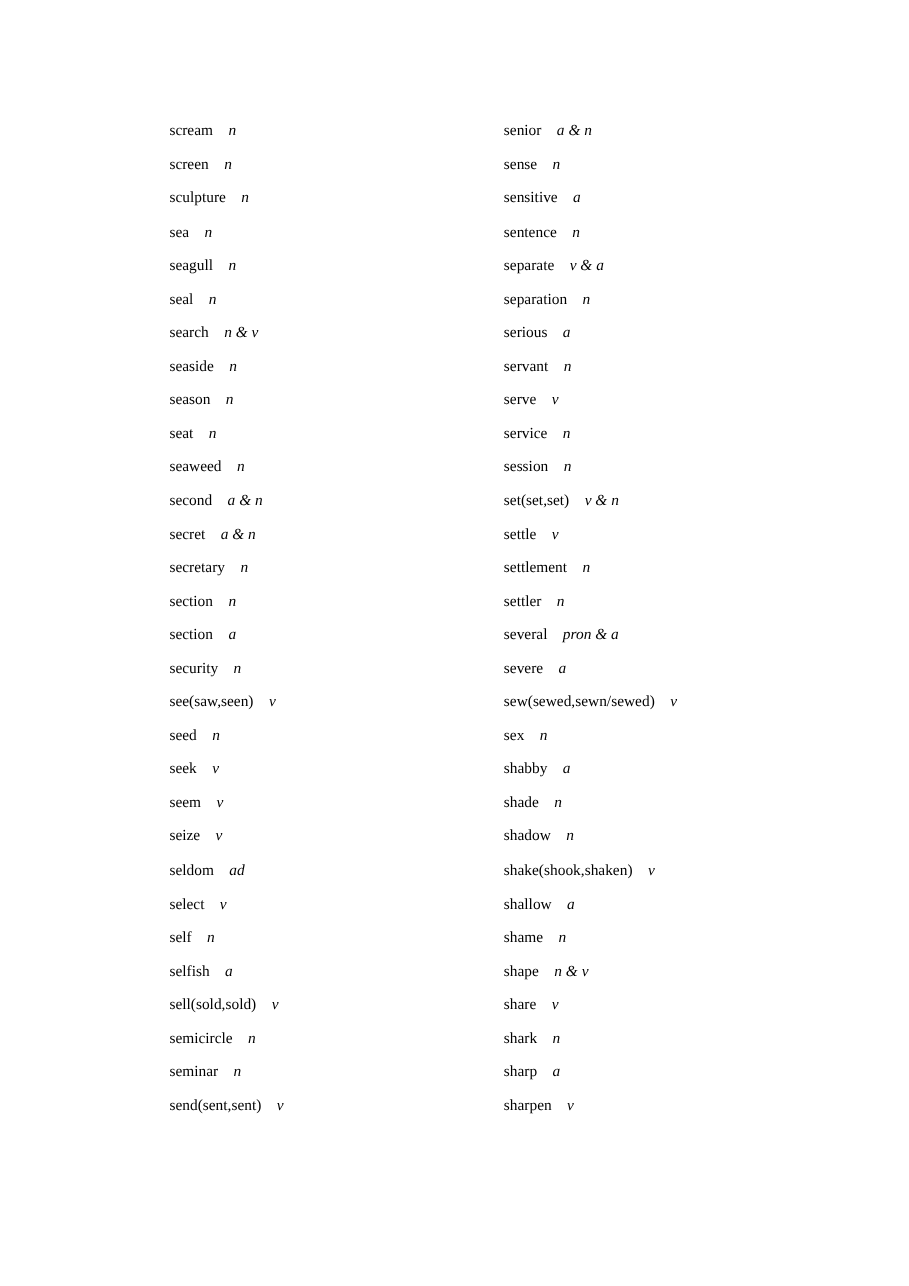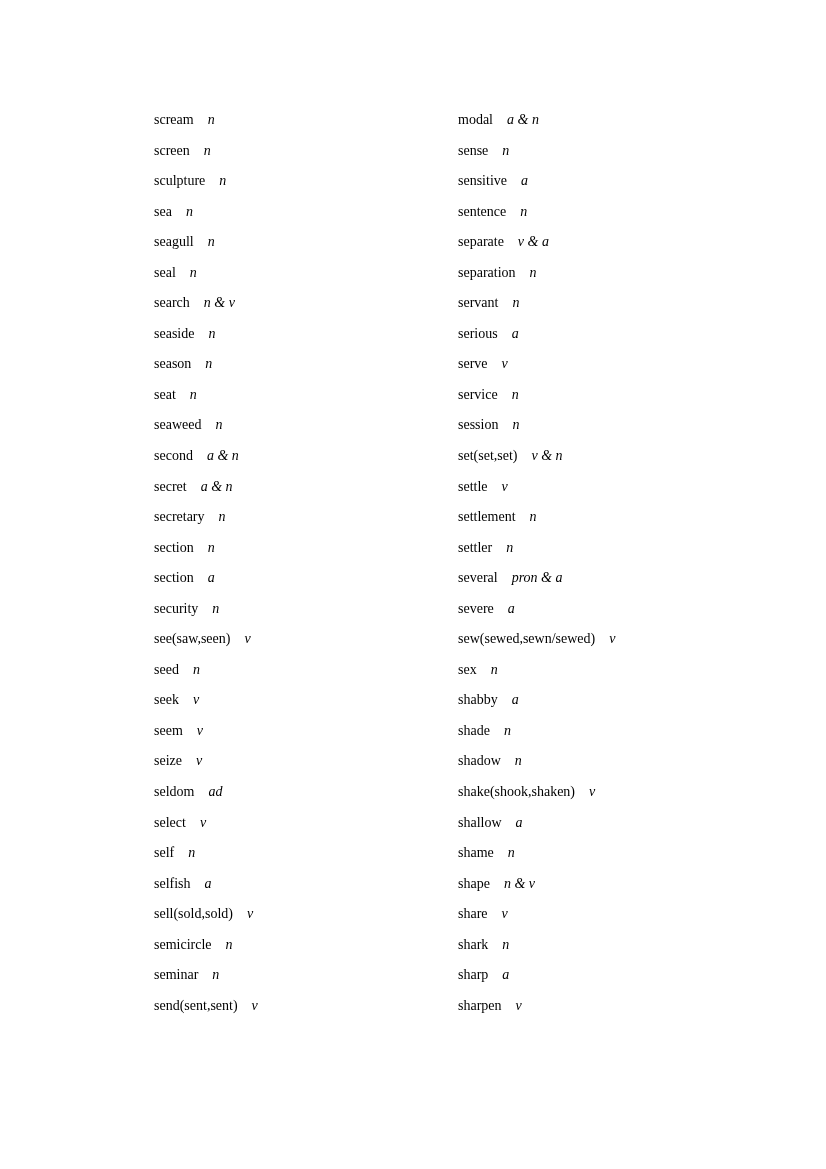--- a/index.html
+++ b/index.html
@@ -164,21 +164,21 @@
     <span class="word">seminar</span><span class="pos">n</span>
   </div>
 
   <div class="entry">
     <span class="word">send(sent,sent)</span><span class="pos">v</span>
   </div>
 </div>
 
   <div class="word-column col-right">
   <div class="entry">
-    <span class="word">modal</span><span class="pos">a &amp; n</span>
+    <span class="word">senior</span><span class="pos">a &amp; n</span>
   </div>
 
   <div class="entry">
     <span class="word">sense</span><span class="pos">n</span>
   </div>
 
   <div class="entry">
     <span class="word">sensitive</span><span class="pos">a</span>
   </div>
 
@@ -188,28 +188,28 @@
 
   <div class="entry">
     <span class="word">separate</span><span class="pos">v &amp; a</span>
   </div>
 
   <div class="entry">
     <span class="word">separation</span><span class="pos">n</span>
   </div>
 
   <div class="entry">
+    <span class="word">serious</span><span class="pos">a</span>
+  </div>
+
+  <div class="entry">
     <span class="word">servant</span><span class="pos">n</span>
   </div>
 
   <div class="entry">
-    <span class="word">serious</span><span class="pos">a</span>
-  </div>
-
-  <div class="entry">
     <span class="word">serve</span><span class="pos">v</span>
   </div>
 
   <div class="entry">
     <span class="word">service</span><span class="pos">n</span>
   </div>
 
   <div class="entry">
     <span class="word">session</span><span class="pos">n</span>
   </div>

